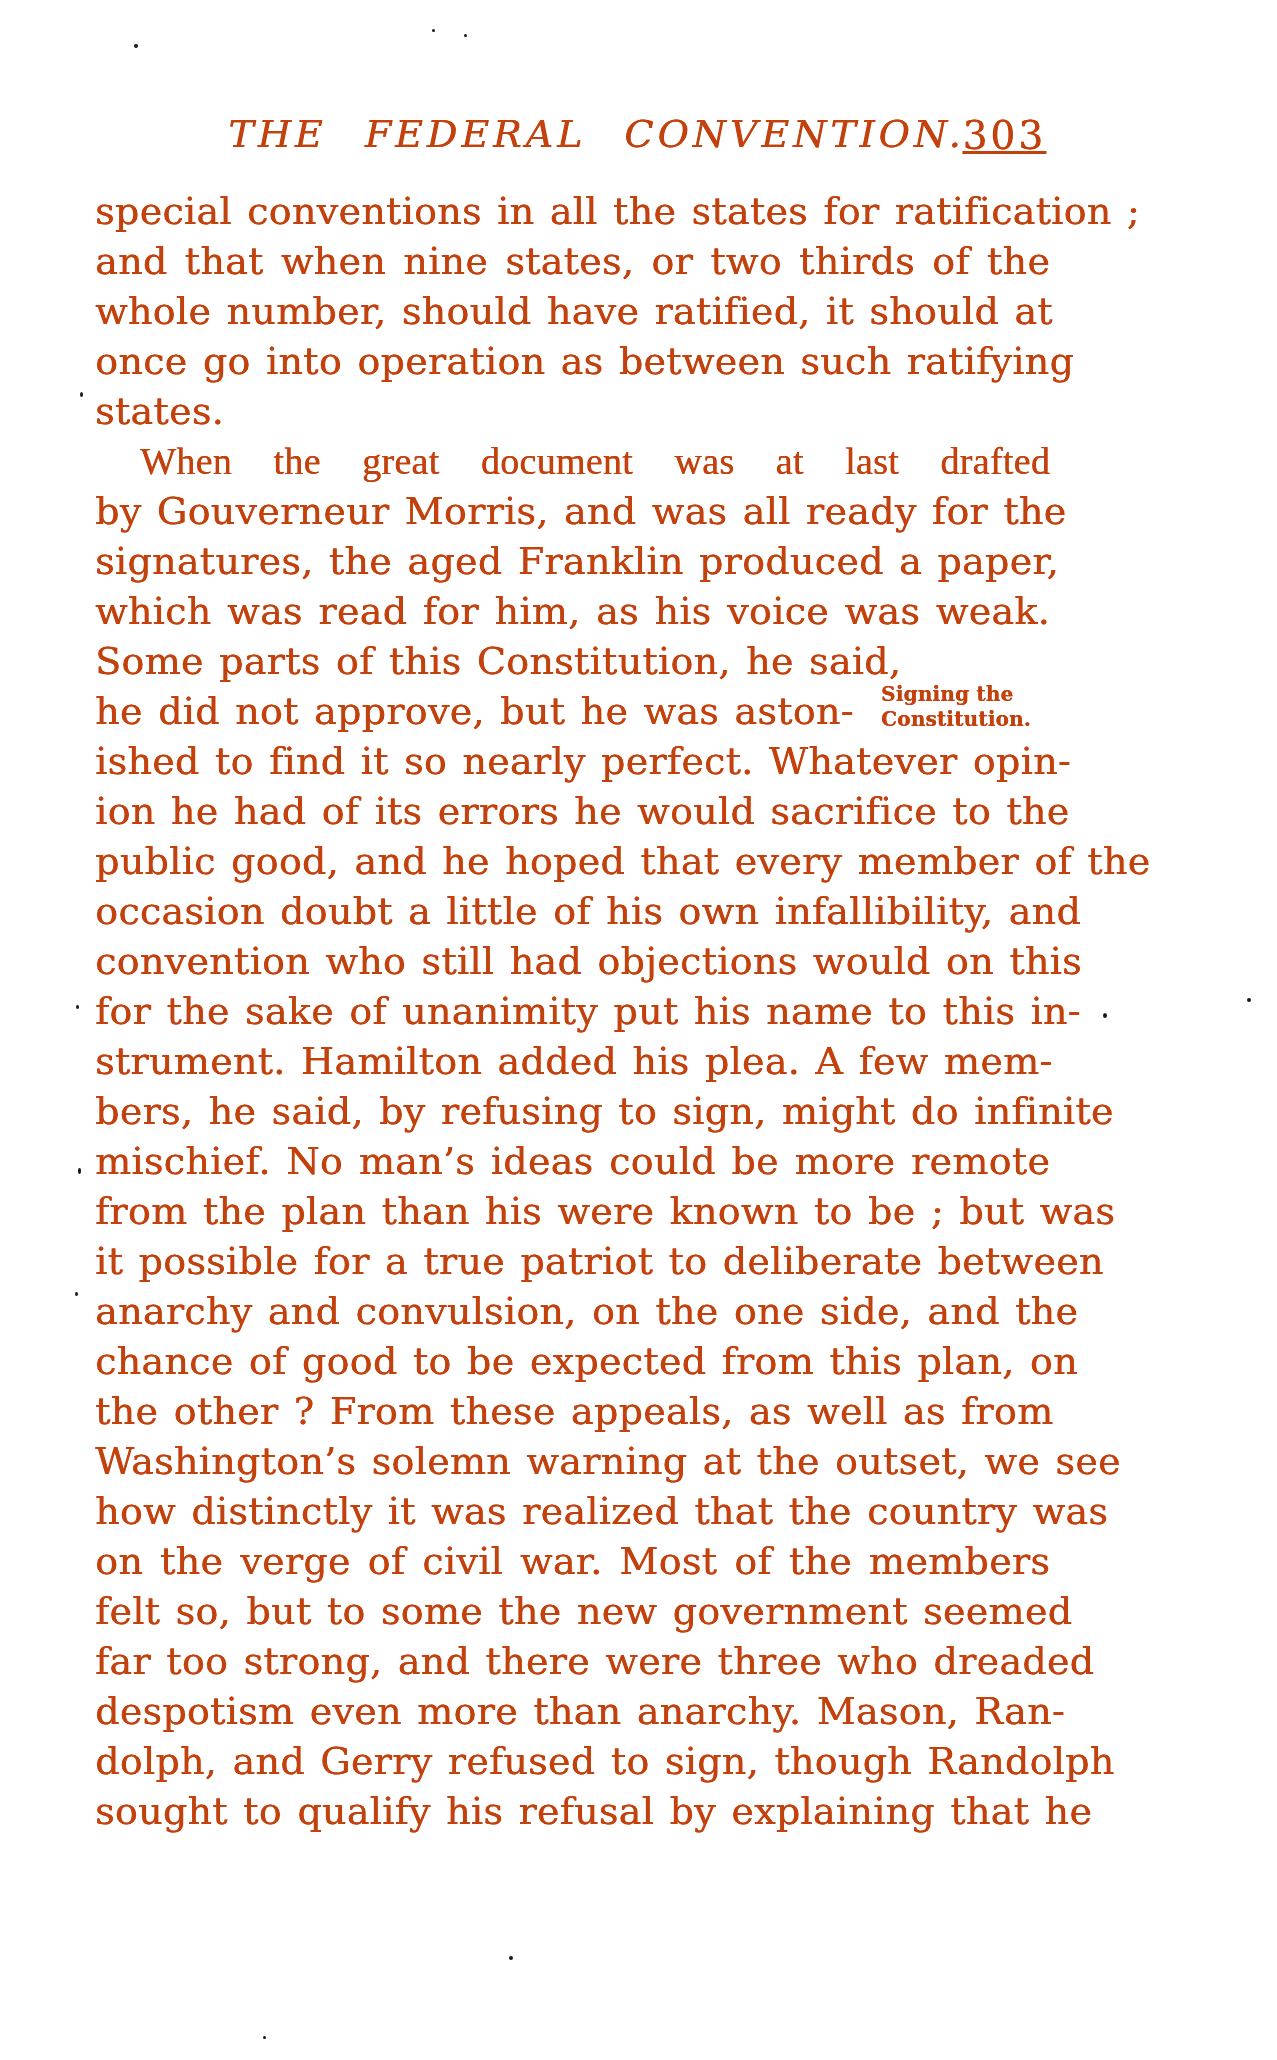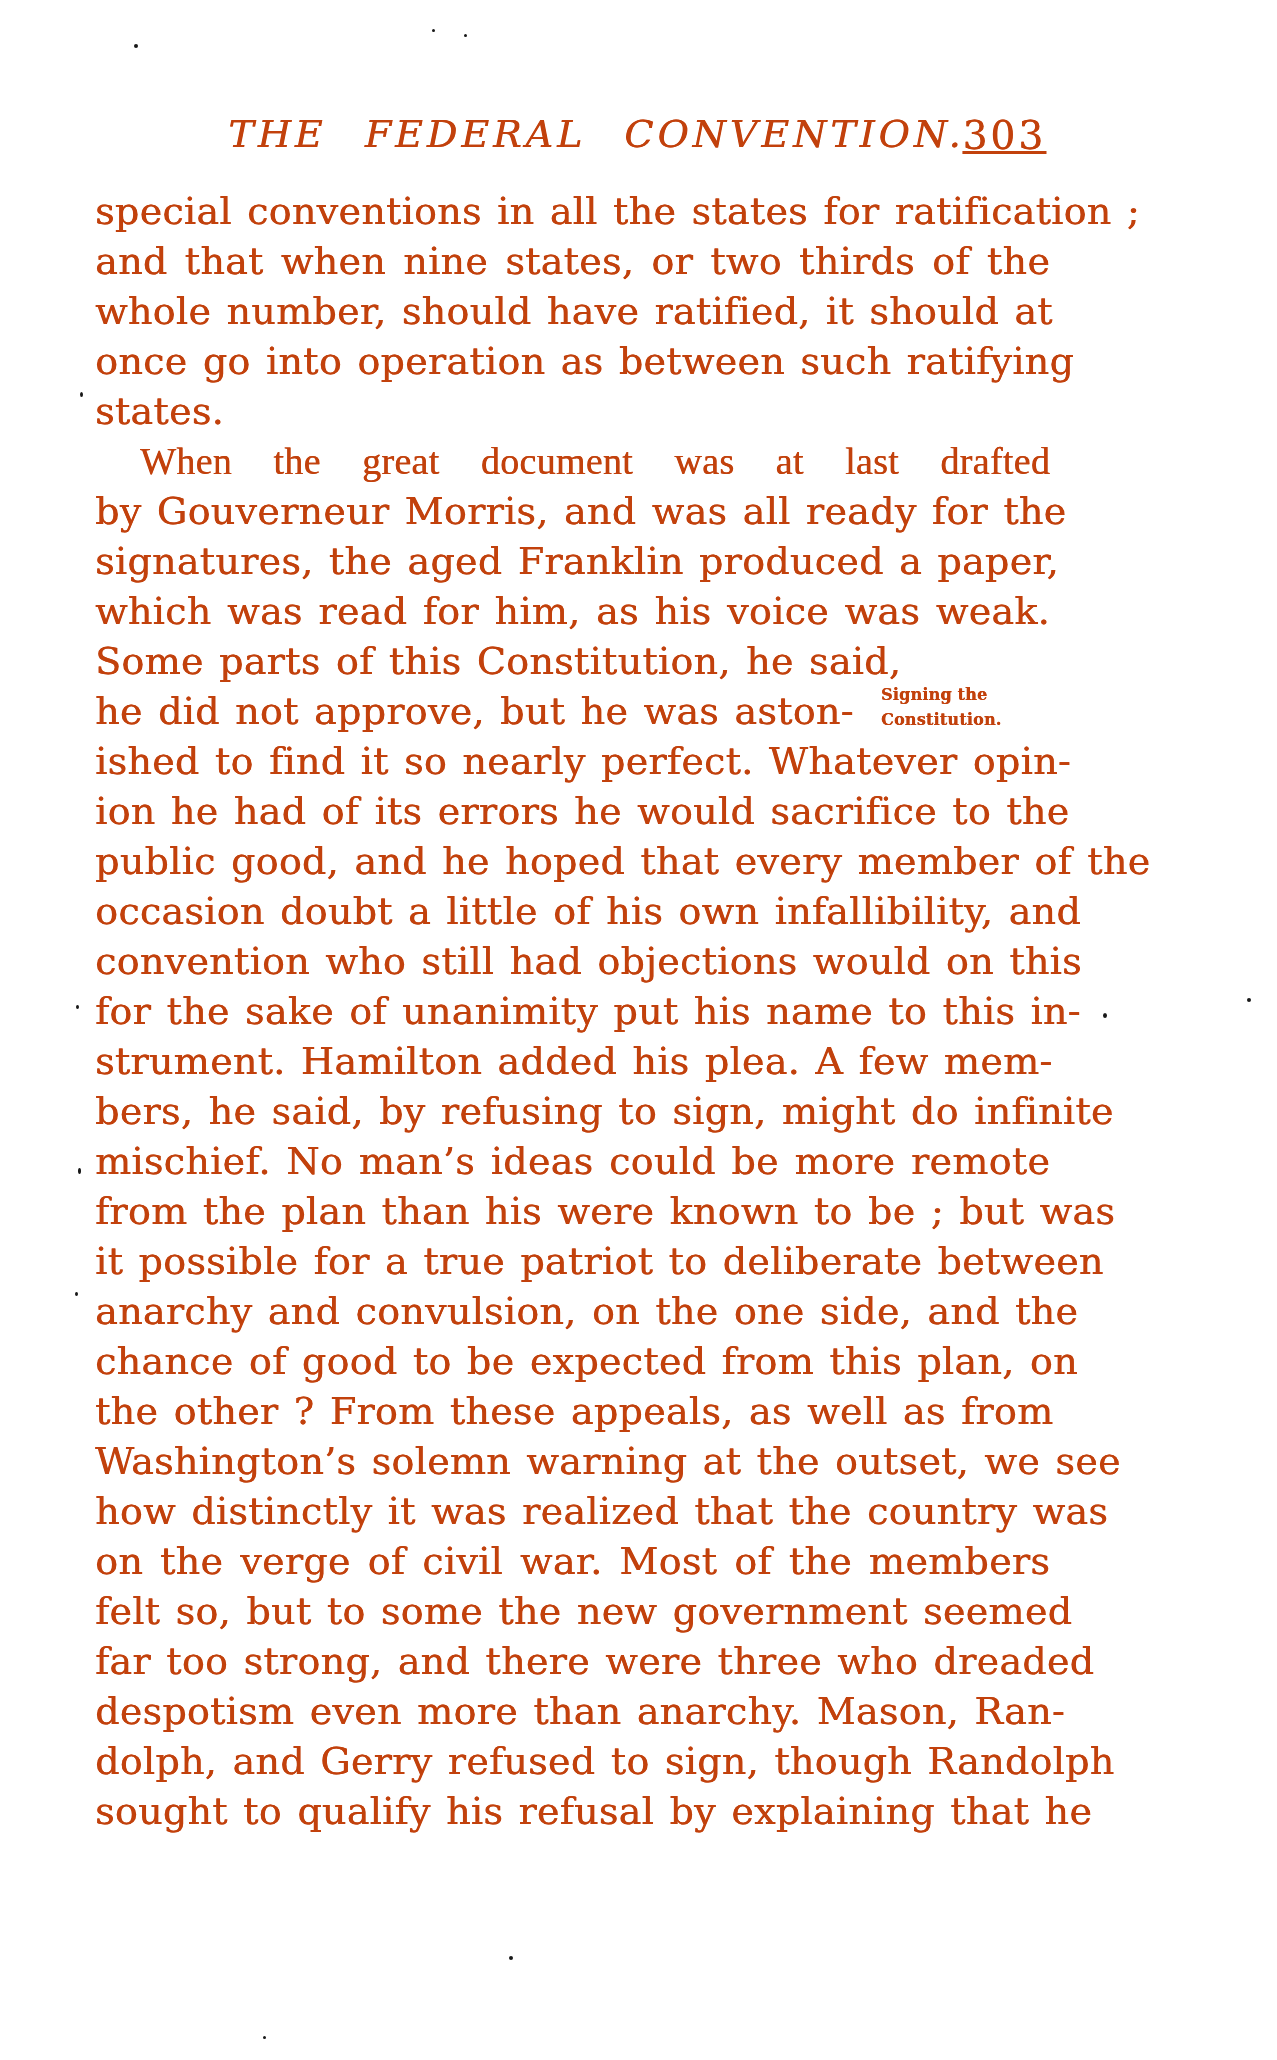--- a/index.html
+++ b/index.html
@@ -23,21 +23,21 @@
     height:50px;line-height:50px;width:955px;
     text-align:justify;text-align-last:justify;-moz-text-align-last:justify;
     letter-spacing:0.3px;word-spacing:3px;white-space:nowrap;
     text-shadow:0.45px 0 0 currentColor;
   }
   .line.narrow{width:758px;}
   .line.indent{text-indent:45px;font-family:Liberation Serif, serif;}
   .line.end{text-align-last:left;-moz-text-align-last:left;}
   .margin-note{
     position:absolute;left:881px;top:682px;width:170px;
-    font-size:16px;font-weight:bold;line-height:25px;letter-spacing:0.2px;
+    font-size:20px;font-weight:bold;line-height:25px;letter-spacing:0.2px;
     text-shadow:0.3px 0 0 currentColor;
   }
   .speck{position:absolute;background:#181818;border-radius:50%;}
 </style>
 </head>
 <body>
 
 <div class="page">
 
   <div class="header">

